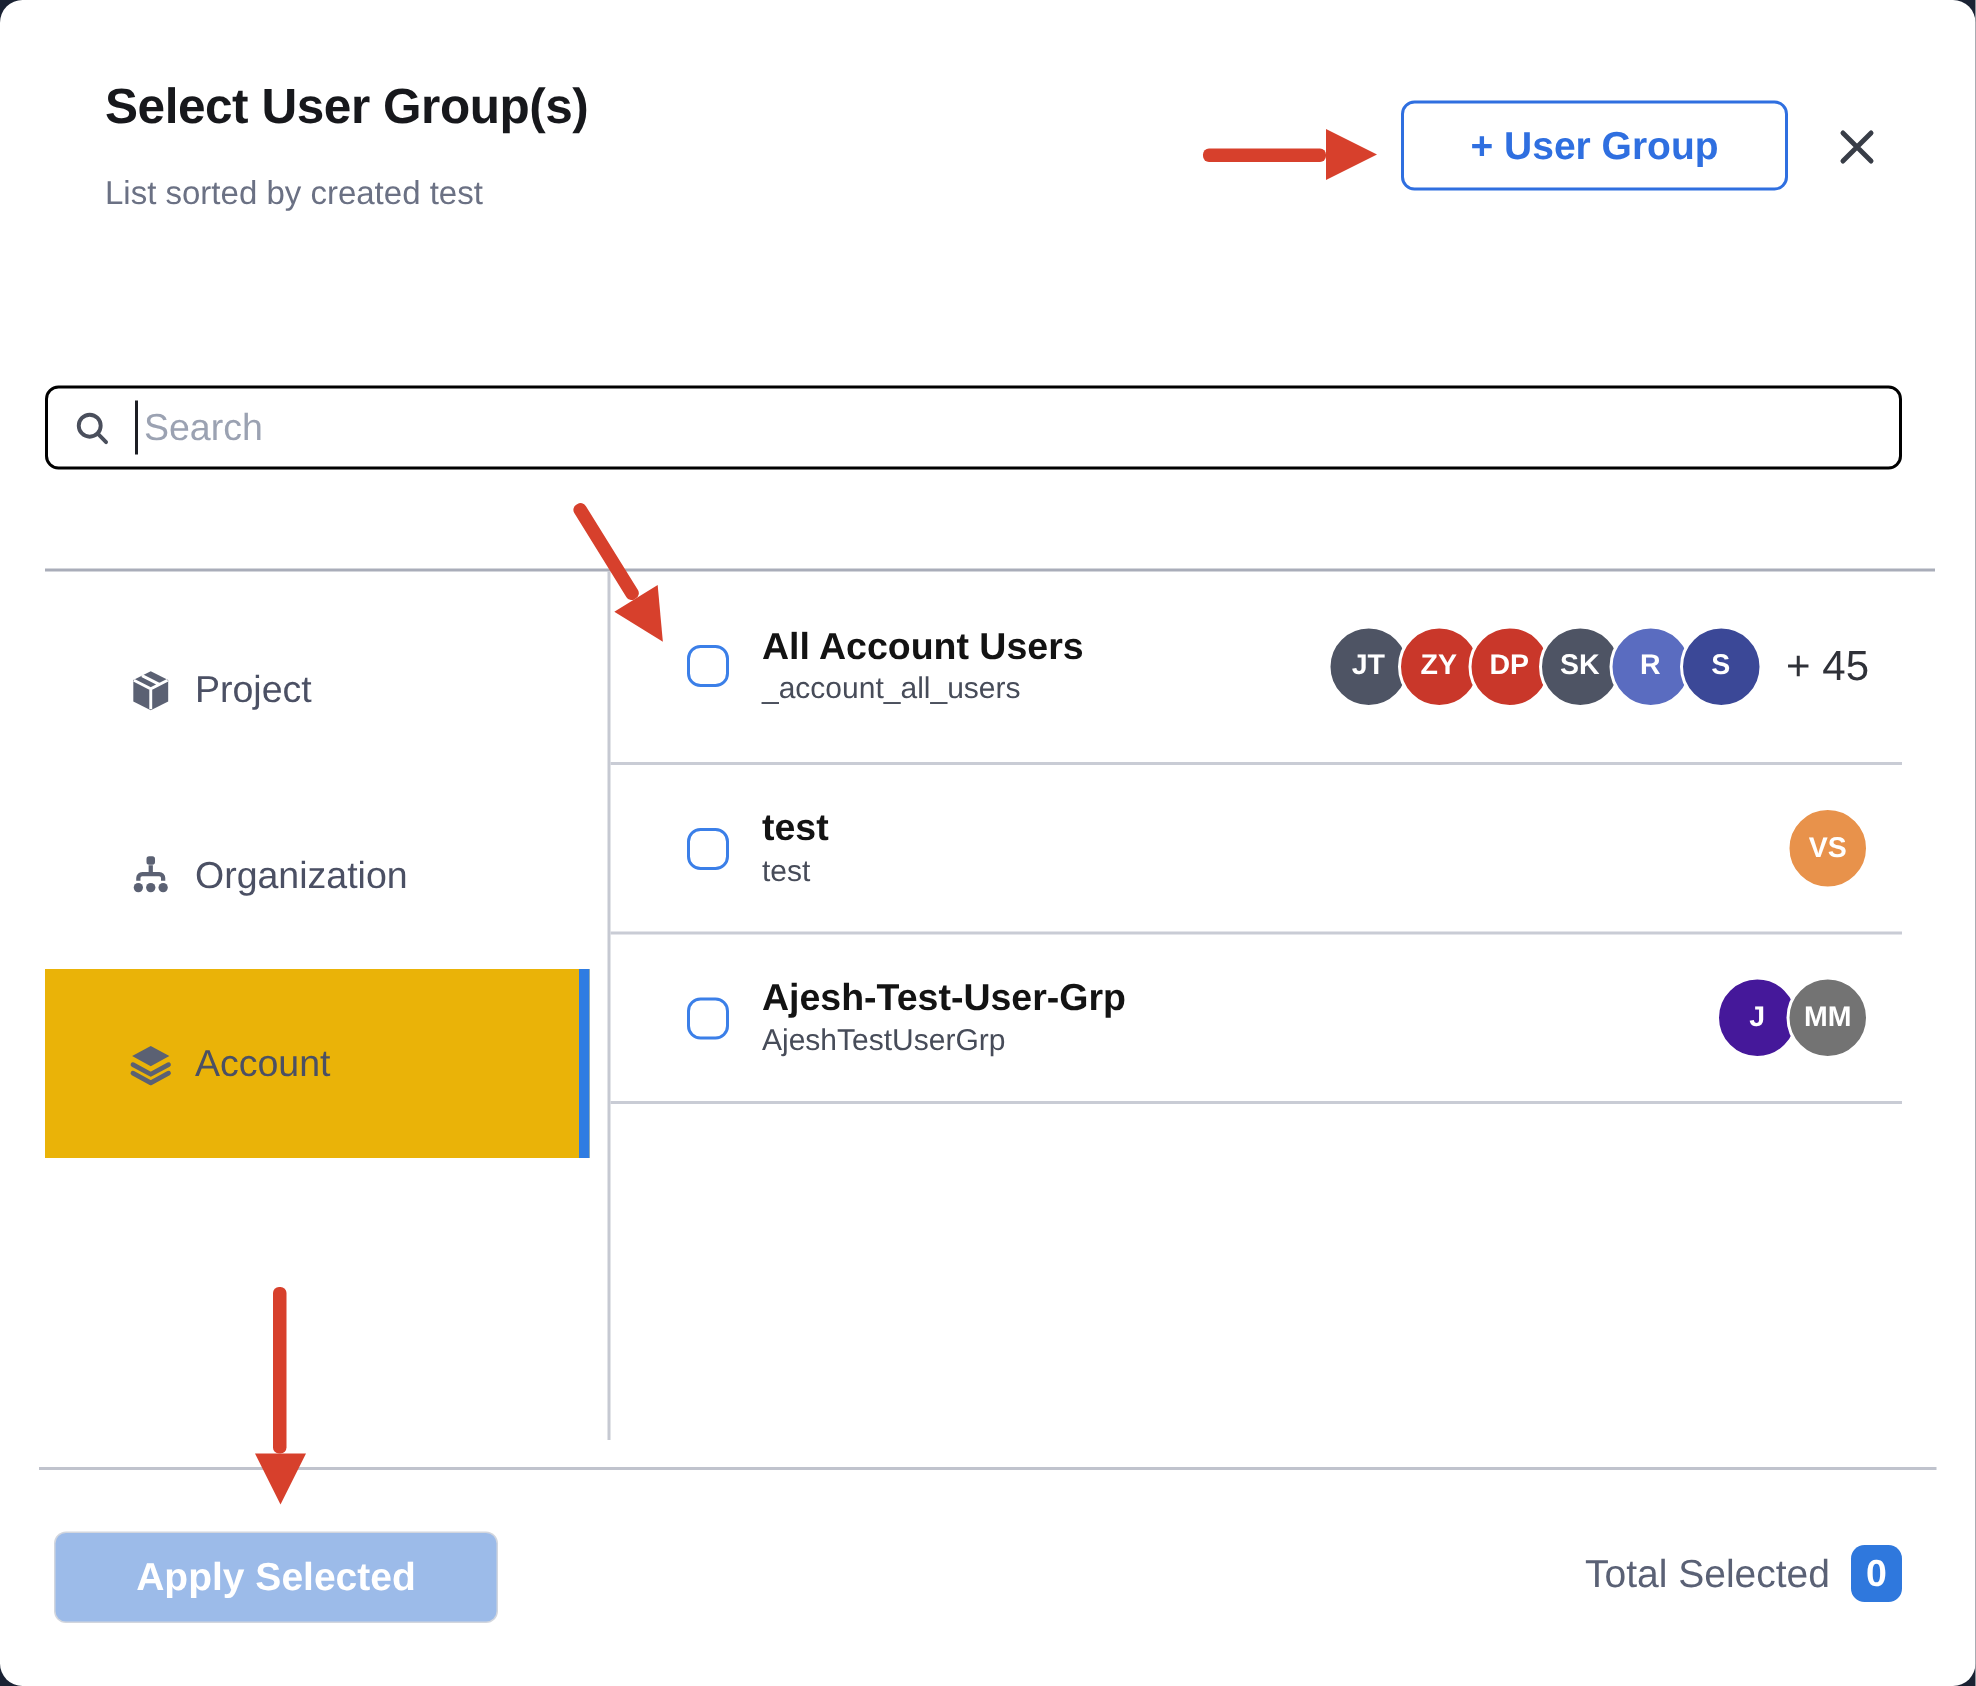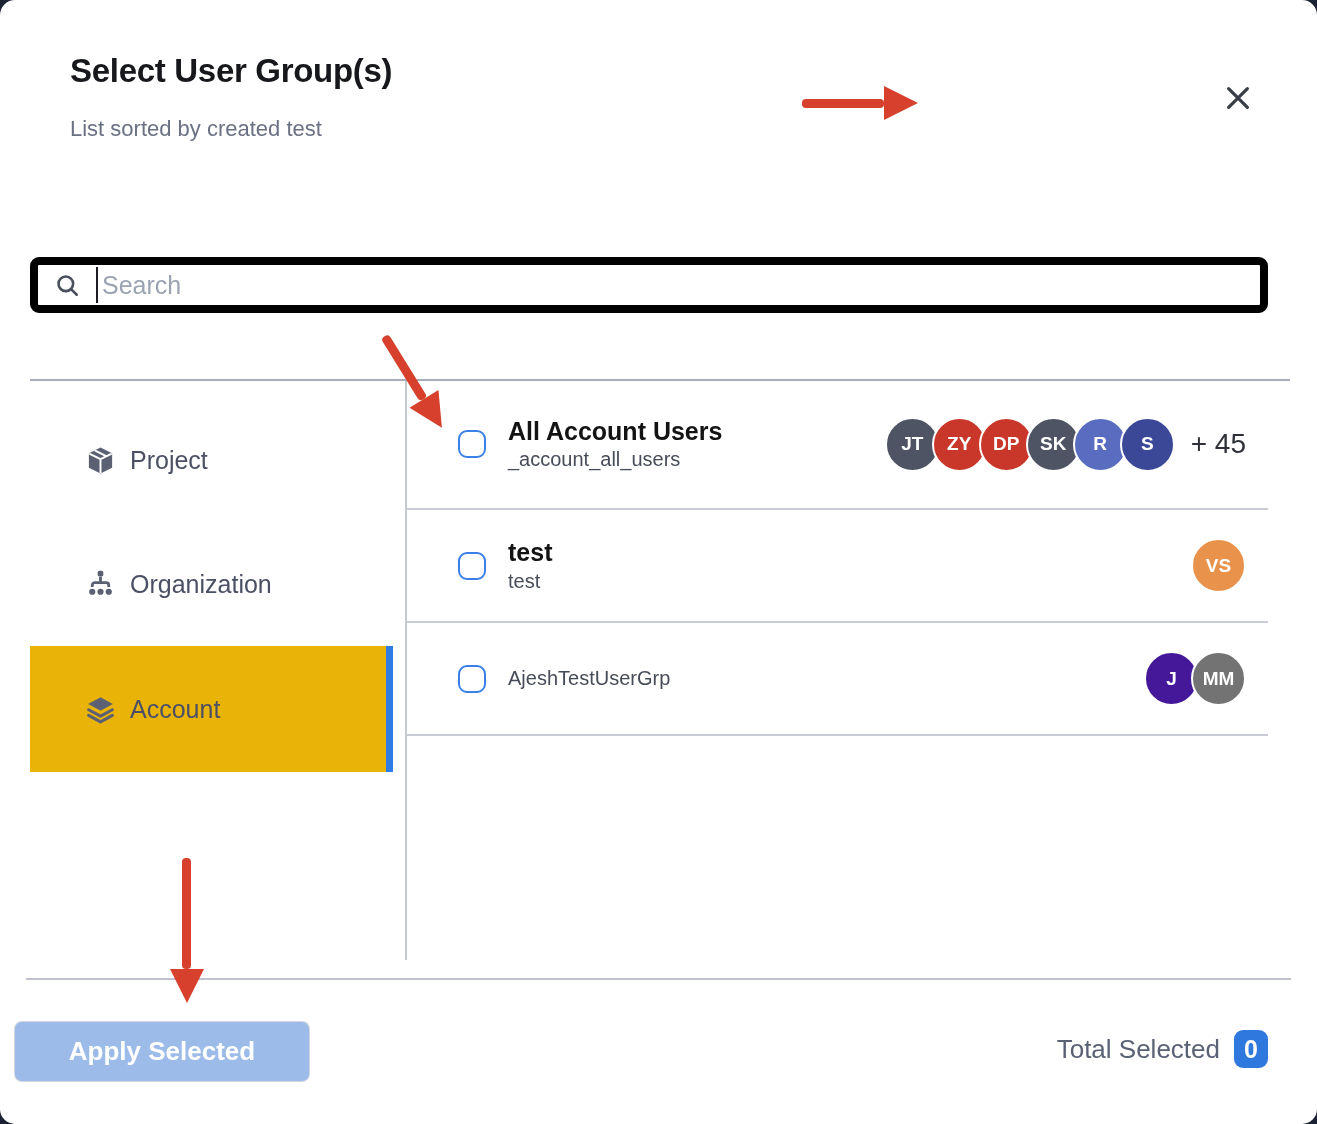--- a/index.html
+++ b/index.html
@@ -25,21 +25,21 @@
     background:#ffffff;color:#2f6fe0;font-size:26px;font-weight:700;
     display:flex;align-items:center;justify-content:center;cursor:pointer;
   }
   .close-btn{
     position:absolute;left:1220px;top:80px;width:36px;height:36px;
     display:flex;align-items:center;justify-content:center;cursor:pointer;
   }
   
   .search-box{
     position:absolute;left:30px;top:257px;width:1238px;height:56px;
-    box-sizing:border-box;border:8px solid #000000;border-radius:9px;
+    box-sizing:border-box;border:2px solid #000000;border-radius:9px;
     display:flex;align-items:center;background:#fff;
   }
   .search-icon{margin-left:16px;width:27px;height:27px;flex:0 0 auto;}
   .caret{width:2px;height:36px;background:#1c1e24;margin-left:15px;}
   .search-input{
     flex:1;border:none;outline:none;font-size:25px;color:#2a2d36;
     padding:0 10px 0 4px;background:transparent;
     font-family:"Liberation Sans","DejaVu Sans",sans-serif;
   }
   .search-input::placeholder{color:#9ba2b2;}
@@ -74,21 +74,21 @@
   .avatars{margin-left:auto;display:flex;align-items:center;}
   .avatar{
     width:55px;height:55px;border-radius:50%;box-sizing:border-box;
     border:2.5px solid #ffffff;display:flex;align-items:center;justify-content:center;
     color:#ffffff;font-size:19px;font-weight:700;position:relative;
   }
   .avatar + .avatar{margin-left:-8px;}
   .overflow{font-size:28px;color:#2f3138;margin-left:16px;}
   
   .apply-btn{
-    position:absolute;left:15px;top:1022px;width:294px;height:59px;
+    position:absolute;left:37px;top:1022px;width:294px;height:59px;
     background:#9cbbe9;border:none;border-radius:7px;color:#ffffff;
     font-size:26px;font-weight:700;display:flex;align-items:center;justify-content:center;
     box-shadow:0 0 0 1px #d2d6de;cursor:pointer;
     font-family:"Liberation Sans","DejaVu Sans",sans-serif;
   }
   .total-wrap{
     position:absolute;right:49px;top:1030px;display:flex;align-items:center;gap:14px;
   }
   .total-label{font-size:26px;color:#5a6175;}
   .total-badge{
@@ -108,20 +108,21 @@
   .arrow-3 .shaft{width:111px;}
 </style>
 </head>
 <body>
 
 <div class="modal">
 
   <div class="title">Select User Group(s)</div>
   <div class="subtitle">List sorted by created test</div>
 
+  <button class="add-btn">+ User Group</button>
 
   <div class="close-btn">
     <svg width="30" height="30" viewBox="0 0 24 24" fill="none" stroke="#383d47" stroke-width="2.6" stroke-linecap="round">
       <path d="M4.5 4.5 19.5 19.5 M19.5 4.5 4.5 19.5"></path>
     </svg>
   </div>
 
   <div class="search-box">
     <span class="search-icon">
       <svg viewBox="0 0 24 24" fill="none" stroke="#4a4f5c" stroke-width="2.3" stroke-linecap="round">
@@ -192,20 +193,21 @@
           <span class="gname">test</span>
           <span class="gid">test</span>
         </span>
         <span class="avatars">
           <span class="avatar" style="background:#e8924b">VS</span>
         </span>
       </div>
       <div class="row row-2">
         <span class="checkbox"></span>
         <span class="gtext">
+          <span class="gname">Ajesh-Test-User-Grp</span>
           <span class="gid">AjeshTestUserGrp</span>
         </span>
         <span class="avatars">
           <span class="avatar" style="background:#45189a">J</span>
           <span class="avatar" style="background:#737373">MM</span>
         </span>
       </div>
     </div>
 
   <div class="divider-footer"></div>

